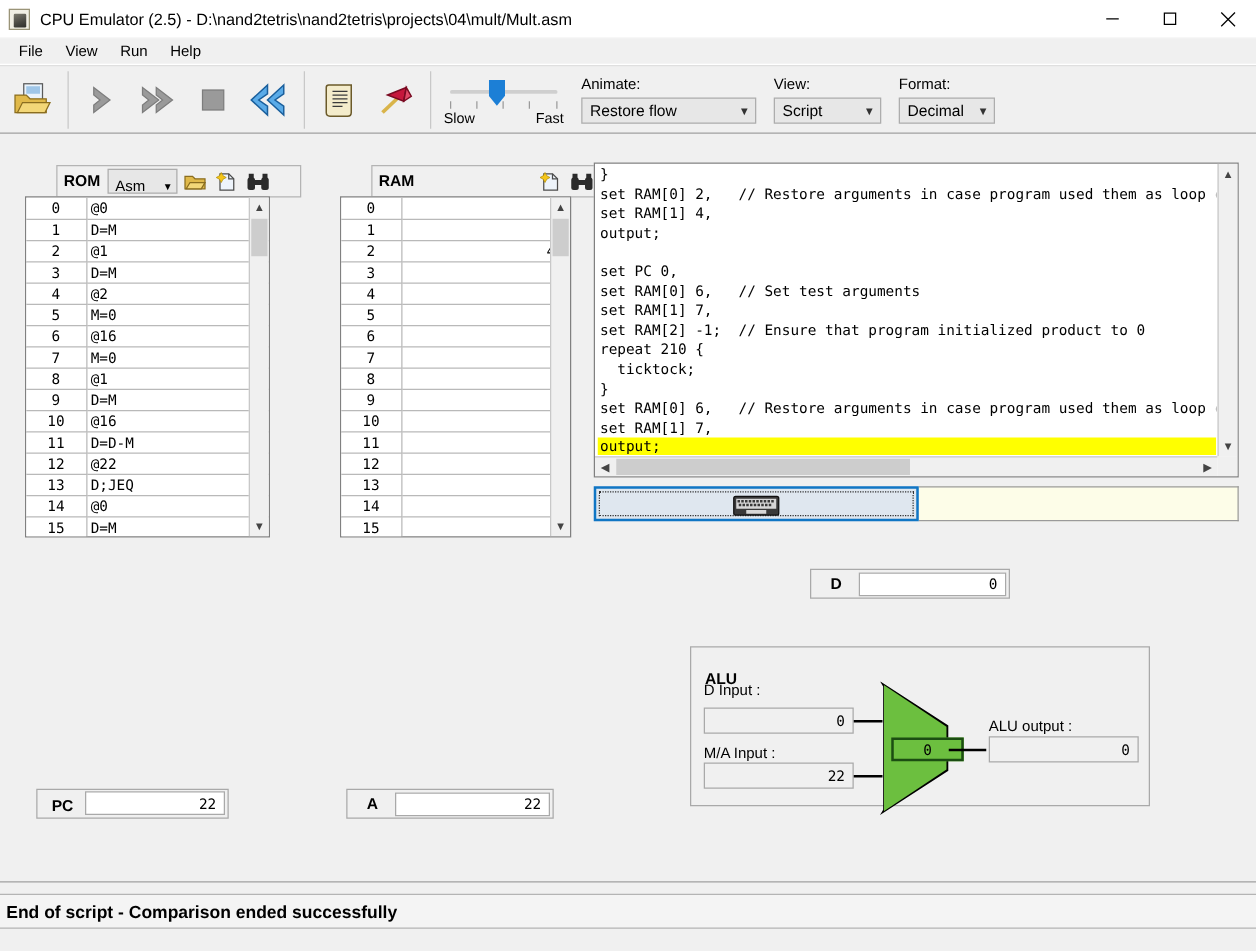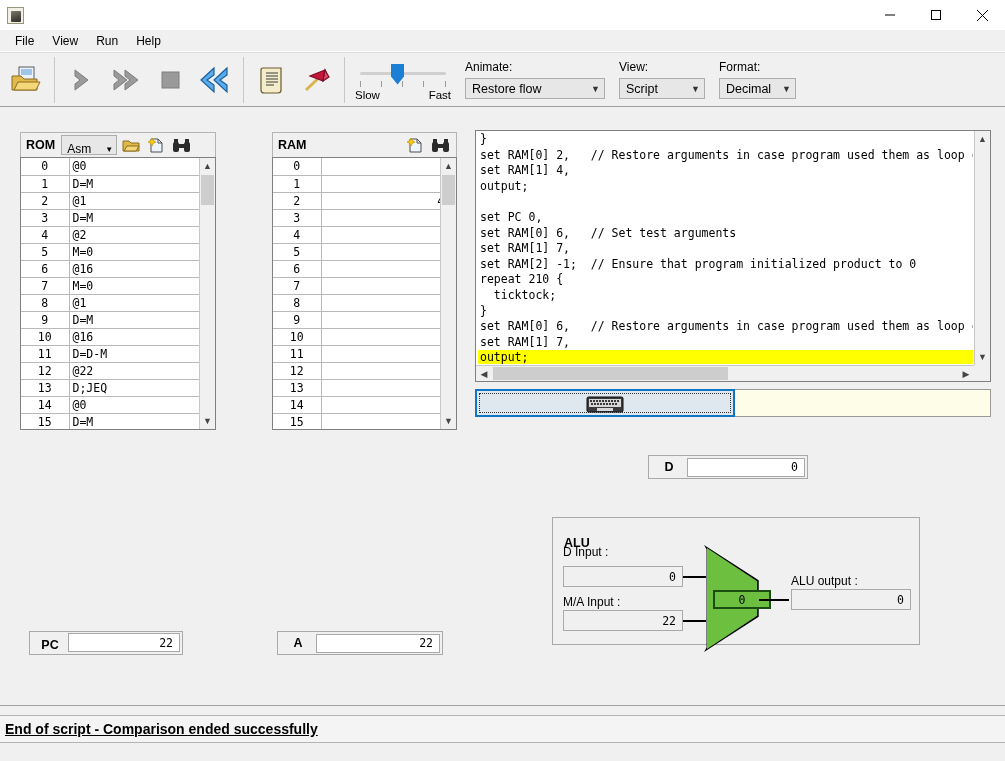--- a/index.html
+++ b/index.html
@@ -76,21 +76,21 @@
     font-size:12.5px; color:#000;
   }
   .tb-select .val { white-space:nowrap; }
   .tb-select .chev { margin-left:auto; padding-left:10px; color:#333; font-size:9px; }
 
   
   #workarea { position:absolute; left:0; top:108px; width:1005px; height:597px; background:#f0f0f0; }
 
   .panel-head {
     background:#f0f0f0; border:1px solid #b4b4b4;
-    height:26px; display:flex; align-items:center; padding:0 5px;
+    height:26px; display:flex; align-items:center; padding:0 5px;margin-left:25px;
   }
   .panel-head .ph-title { font-weight:bold; font-size:12.5px; margin-right:6px;}
 
   .small-select {
     height:20px; min-width:56px; background:#e7e7e7; border:1px solid #adadad;
     display:flex; align-items:center; padding:8px 3px 0 5px; font-size:12px;
   }
   .small-select .chev { margin-left:auto; padding-left:8px; font-size:8px;}
 
   .ph-icon { width:22px; height:20px; display:flex; align-items:center; justify-content:center; margin-left:3px;}
@@ -181,27 +181,28 @@
   
   #statusbar {
     position:absolute; left:0; top:705px; width:1005px; height:56px;
     background:#f0f0f0; border-top:1px solid #a0a0a0;
   }
   #status-inner {
     position:absolute; left:0; top:9px; width:1005px; height:28px;
     background:#f4f4f4; border-top:1px solid #b4b4b4; border-bottom:1px solid #b4b4b4;
     display:flex; align-items:center; padding-left:5px;
   }
-  #status-text { font-weight:bold; font-size:14px; color:#000;text-decoration:underline; }
+  #status-text { font-weight:bold; font-size:14px; color:#000; }
 </style>
 </head>
 <body>
 
 <div id="titlebar">
   <div id="title-icon"></div>
+  <div id="title-text">CPU Emulator (2.5) - D:\nand2tetris\nand2tetris\projects\04\mult/Mult.asm</div>
   <div id="winbtns">
     <div class="winbtn">
       <svg width="12" height="12" viewBox="0 0 12 12">
           <line x1="1" y1="6" x2="11" y2="6" stroke="#000" stroke-width="1"></line>
         </svg>
     </div>
     <div class="winbtn">
       <svg width="12" height="12" viewBox="0 0 12 12">
           <rect x="1.5" y="1.5" width="9" height="9" fill="none" stroke="#000" stroke-width="1"></rect>
         </svg>

